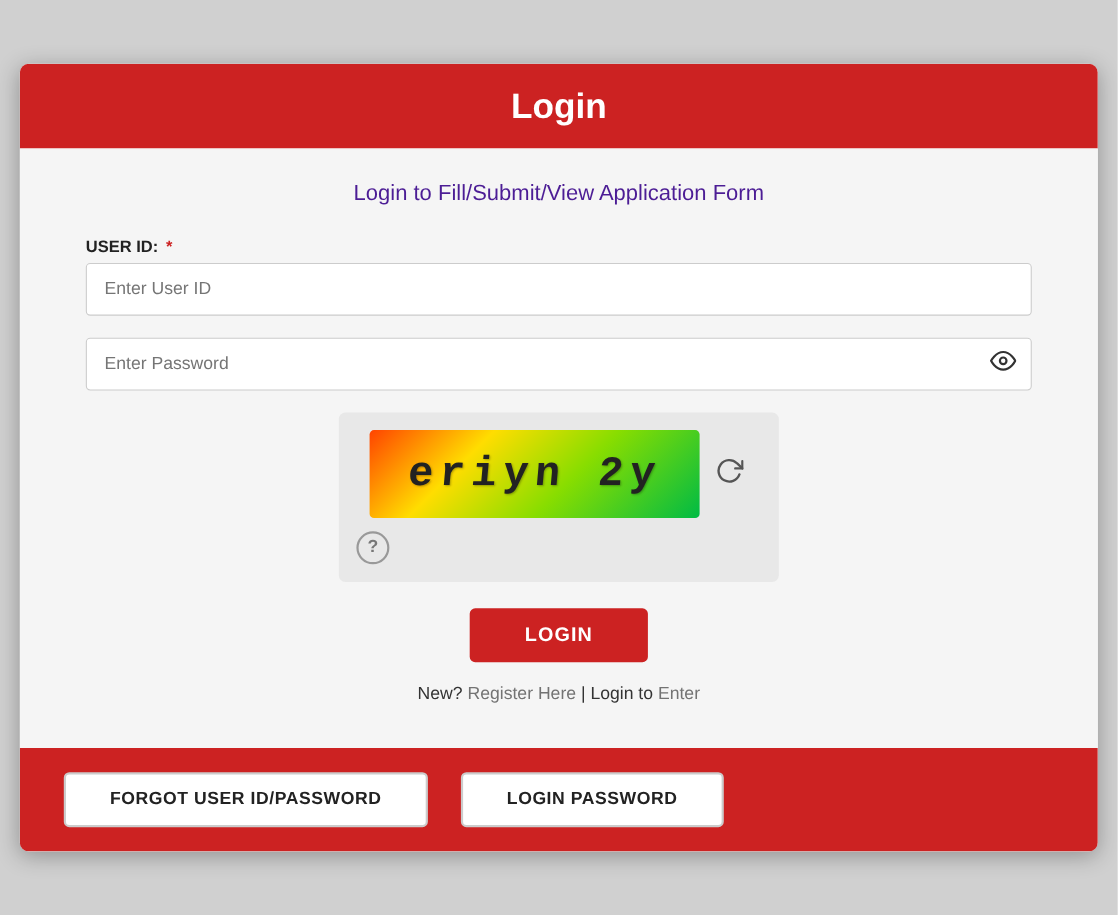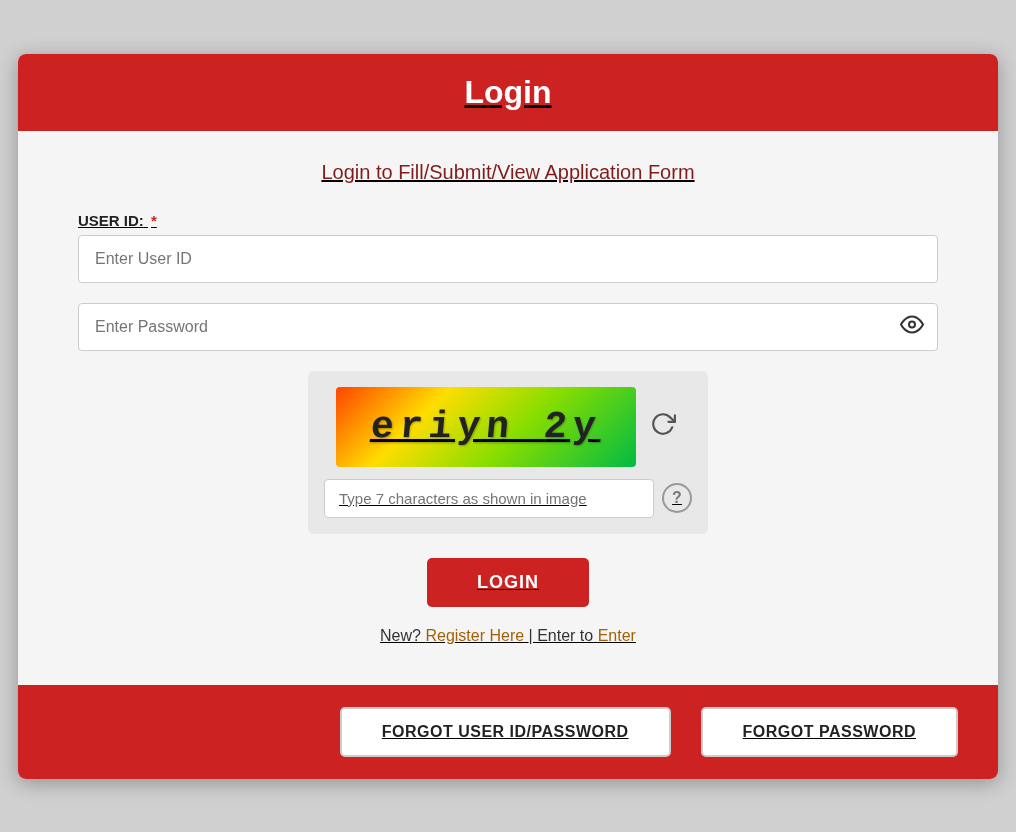--- a/index.html
+++ b/index.html
@@ -16,21 +16,20 @@
       min-height: 100vh;
       font-family: Arial, sans-serif;
     }
 
     .modal-container {
       width: 980px;
       background: #fff;
       border-radius: 8px;
       overflow: hidden;
       box-shadow: 0 4px 20px rgba(0,0,0,0.3);
-      text-decoration: underline;
     }
 
     .modal-header {
       background: #cc2222;
       padding: 20px 0;
       text-align: center;
     }
 
     .modal-header h1 {
       color: #fff;
@@ -39,21 +38,21 @@
     }
 
     .modal-body {
       padding: 30px 60px 40px 60px;
       background: #f5f5f5;
     }
 
     .subtitle {
       text-align: center;
       font-size: 20px;
-      color: #7f1d1d;
+      color: #4c1d95;
       margin-bottom: 28px;
     }
 
     .form-group {
       margin-bottom: 20px;
     }
 
     .form-label {
       font-size: 15px;
       font-weight: bold;
@@ -193,29 +192,29 @@
       cursor: pointer;
     }
 
     .bottom-links {
       text-align: center;
       font-size: 16px;
       color: #333;
     }
 
     .bottom-links a {
-      color: #a16207;
+      color: #737373;
       text-decoration: none;
     }
 
     .modal-footer {
       background: #cc2222;
       padding: 22px 40px;
       display: flex;
-      justify-content: flex-end;
+      justify-content: flex-start;
       gap: 30px;
     }
 
     .footer-btn {
       background: #fff;
       border: 2px solid #ccc;
       border-radius: 5px;
       padding: 14px 40px;
       font-size: 16px;
       font-weight: bold;
@@ -263,34 +262,33 @@
           <span class="captcha-text">eriyn 2y</span>
         </div>
         <button class="captcha-refresh" title="Refresh captcha">
           <svg xmlns="http://www.w3.org/2000/svg" width="26" height="26" viewBox="0 0 24 24" fill="none" stroke="#555" stroke-width="2" stroke-linecap="round" stroke-linejoin="round">
             <path d="M23 4v6h-6"></path>
             <path d="M20.49 15a9 9 0 1 1-2.12-9.36L23 10"></path>
           </svg>
         </button>
       </div>
       <div class="captcha-input-row">
-        <input type="text" class="captcha-input" placeholder="Type 7 characters as shown in image" style="">
         <button class="captcha-help">?</button>
       </div>
     </div>
 
     <button class="login-btn">LOGIN</button>
 
     <div class="bottom-links">
       <span>New?</span>
       <a href="#">Register Here</a>
-      <span>| Enter to</span>
+      <span>| Login to</span>
       <a href="#">Enter</a>
     </div>
 
   </div>
 
   <div class="modal-footer">
     <button class="footer-btn">FORGOT USER ID/PASSWORD</button>
-    <button class="footer-btn">FORGOT PASSWORD</button>
+    <button class="footer-btn">LOGIN PASSWORD</button>
   </div>
 
 </div>
 
 </body></html>

